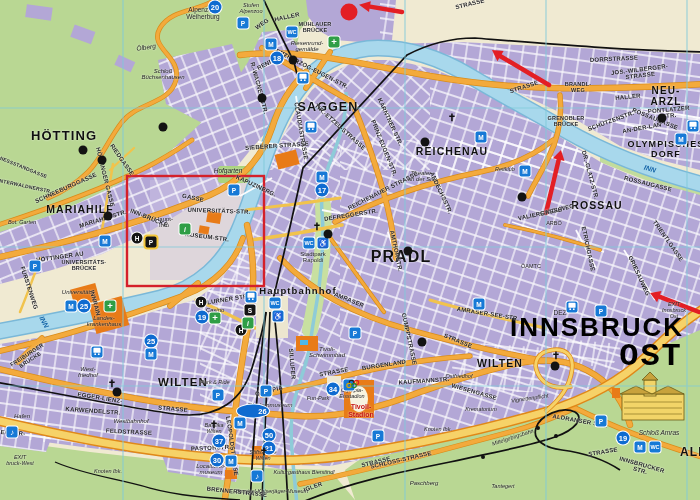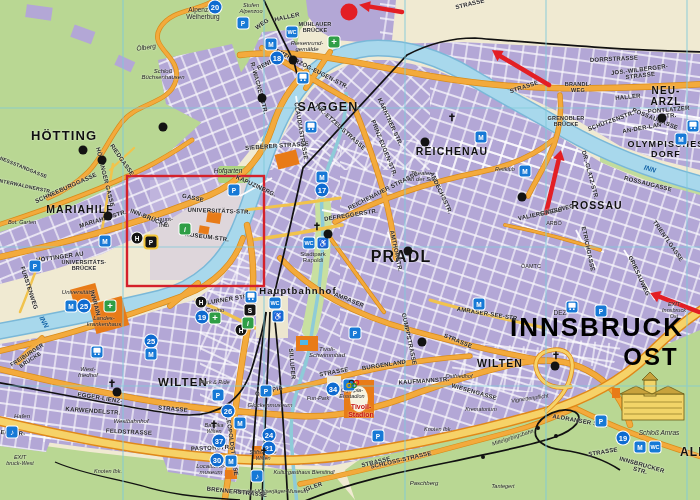--- a/index.html
+++ b/index.html
@@ -288,21 +288,21 @@
       <polygon points="492,50 503.6,51.1 497.4,61.3" stroke="none"></polygon>
       <line x1="546" y1="213" x2="558.7" y2="159.7"></line>
       <polygon points="561,150 564.5,161.1 552.9,158.3" stroke="none"></polygon>
       <line x1="699" y1="312" x2="659.3" y2="296.6"></line>
       <polygon points="650,293 661.5,291 657.1,302.2" stroke="none"></polygon>
     </g>
   </svg>
 
   <div id="labels">
       <span class="lbl c-b" style="left: 597px; top: 327px; font-size: 26px; --r: 0deg;">INNSBRUCK</span>
-      <span class="lbl c-b" style="left: 651px; top: 357px; font-size: 24px; --r: 0deg;">OST</span>
+      <span class="lbl c-b" style="left: 651px; top: 357px; font-size: 32px; font-family: Liberation Mono, monospace; --r: 0deg;">OST</span>
       <span class="lbl c-d" style="left: 64px; top: 136px; font-size: 13px; --r: 0deg;">HÖTTING</span>
       <span class="lbl c-d" style="left: 80px; top: 210px; font-size: 10.5px; --r: 0deg;">MARIAHILF</span>
       <span class="lbl c-d" style="left: 328px; top: 108px; font-size: 12.5px; --r: 0deg;">SAGGEN</span>
       <span class="lbl c-d" style="left: 452px; top: 152px; font-size: 10.5px; --r: 0deg;">REICHENAU</span>
       <span class="lbl c-d" style="left: 597px; top: 206px; font-size: 10.5px; --r: 0deg;">ROSSAU</span>
       <span class="lbl c-d" style="left: 666px; top: 97px; font-size: 10px; --r: 0deg;">NEU-ARZL</span>
       <span class="lbl c-d" style="left: 666px; top: 150px; font-size: 9px; --r: 0deg;">OLYMPISCHES
 DORF</span>
       <span class="lbl c-d" style="left: 401px; top: 257px; font-size: 16px; --r: 0deg;">PRADL</span>
       <span class="lbl c-d" style="left: 183px; top: 382px; font-size: 11.5px; --r: 0deg;">WILTEN</span>
@@ -504,26 +504,26 @@
         <svg width="9" height="9" viewBox="0 0 10 10">
           <rect x="1" y="1.5" width="8" height="5.5" rx="1" fill="#fff"></rect>
           <circle cx="3" cy="8.5" r="1" fill="#fff"></circle>
           <circle cx="7" cy="8.5" r="1" fill="#fff"></circle>
         </svg>
       </div>
       <div class="ic ic-s" style="left: 250px; top: 310px;">S</div>
       <div class="ic ic-info" style="left: 248px; top: 323px;">i</div>
       <div class="ic ic-wc" style="left: 275px; top: 303px;">WC</div>
       <div class="ic ic-wheel" style="left: 278px; top: 316px;">♿</div>
-      <div class="ic ic-num" style="left: 228px; top: 411px;">26</div>
+      <div class="ic ic-num" style="left: 253px; top: 411px; padding-left: 19px;">26</div>
       <div class="ic " style="left: 240px; top: 423px;">M</div>
       <div class="ic ic-num" style="left: 219px; top: 441px;">37</div>
       <div class="ic ic-num" style="left: 217px; top: 460px;">30</div>
       <div class="ic " style="left: 231px; top: 461px;">M</div>
-      <div class="ic ic-num" style="left: 269px; top: 435px;">24</div>
+      <div class="ic ic-num" style="left: 269px; top: 435px;">50</div>
       <div class="ic ic-num" style="left: 269px; top: 448px;">21</div>
       <div class="ic ic-music" style="left: 257px; top: 476px;">♪</div>
       <div class="ic ic-music" style="left: 12px; top: 432px;">♪</div>
       <div class="ic " style="left: 218px; top: 395px;">P</div>
       <div class="ic " style="left: 355px; top: 333px;">P</div>
       <div class="ic " style="left: 266px; top: 391px;">P</div>
       <div class="ic ic-num" style="left: 333px; top: 389px;">34</div>
       <div class="ic ic-rings" style="left: 349px; top: 385px;">
         <svg width="16" height="9" viewBox="0 0 16 9">
           <g fill="none" stroke-width="1.2">

